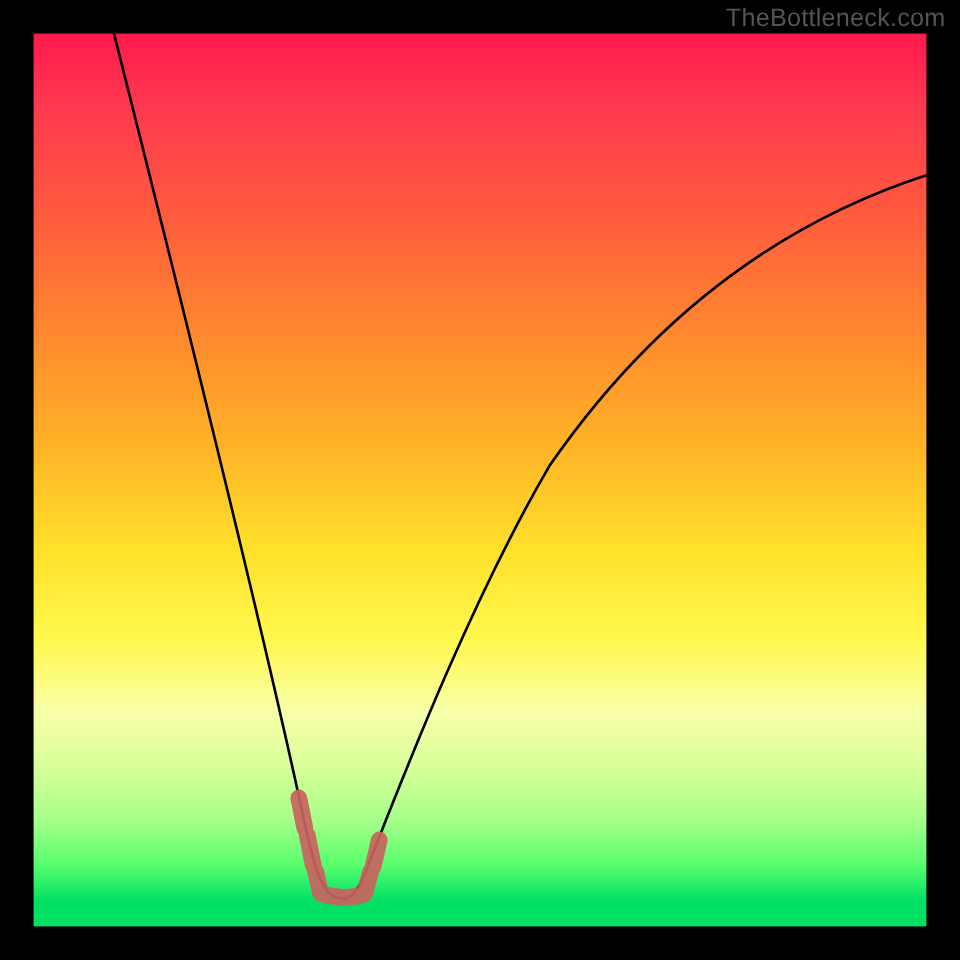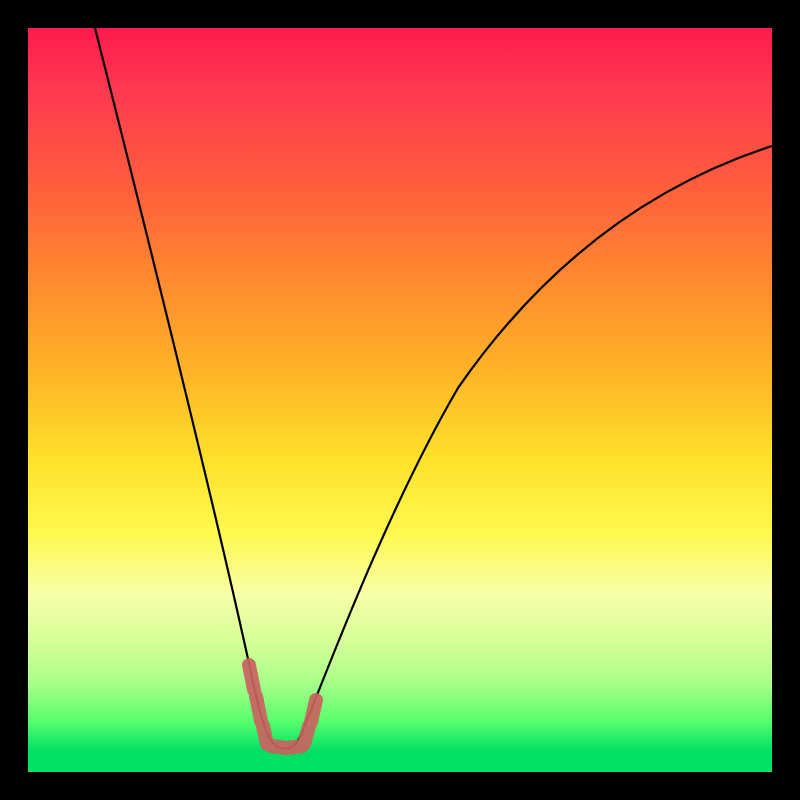--- a/index.html
+++ b/index.html
@@ -61,20 +61,21 @@
     width: 744px;
     height: 744px;
     overflow: visible;
   }
 </style>
 </head>
 <body>
 
 <div class="frame">
 
+  <div class="watermark">TheBottleneck.com</div>
 
   <div class="plot">
     <svg class="curve" viewBox="0 0 744 744">
       <path d="M 67 0
                C 120 210, 185 470, 222 640
                C 232 688, 238 710, 248 718
                C 258 724, 268 722, 276 700
                C 300 640, 360 480, 430 360
                C 520 230, 630 155, 744 118" fill="none" stroke="#000" stroke-width="2.2"></path>
 

